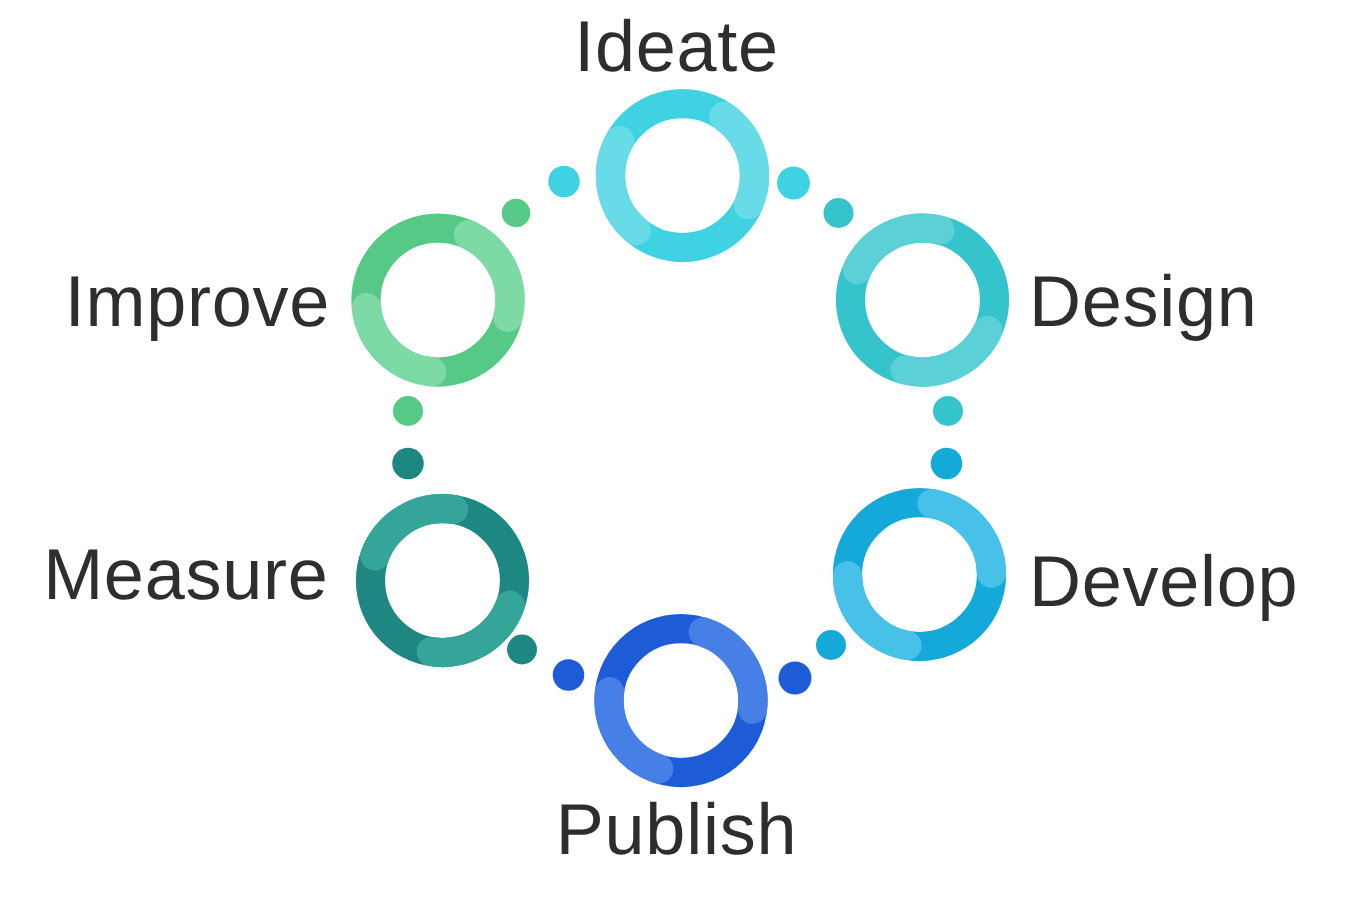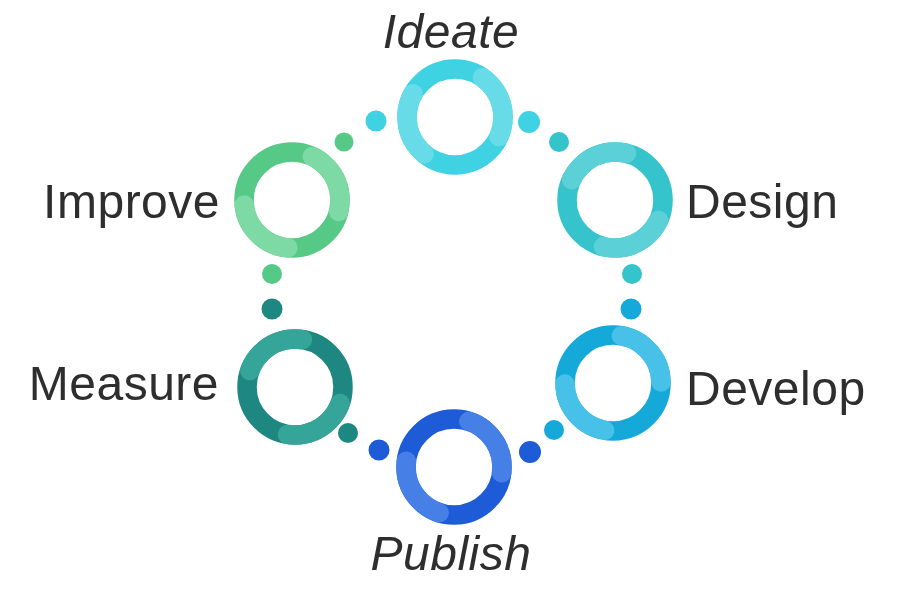--- a/index.html
+++ b/index.html
@@ -35,21 +35,21 @@
   }
   .stage-label {
     position: absolute;
     font-size: 48px;
     line-height: 52px;
     font-weight: 300;
     letter-spacing: 0.5px;
     color: var(--label);
     white-space: nowrap;
   }
-  .anchor-center { transform: translateX(-50%); font-style: italic; }
+  .anchor-center { transform: translateX(-50%); }
   .anchor-right  { }
 </style>
 </head>
 <body>
 
 <div class="canvas">
 
   <svg class="diagram-svg" width="907" height="600" viewBox="0 0 907 600">
 
     <g>

